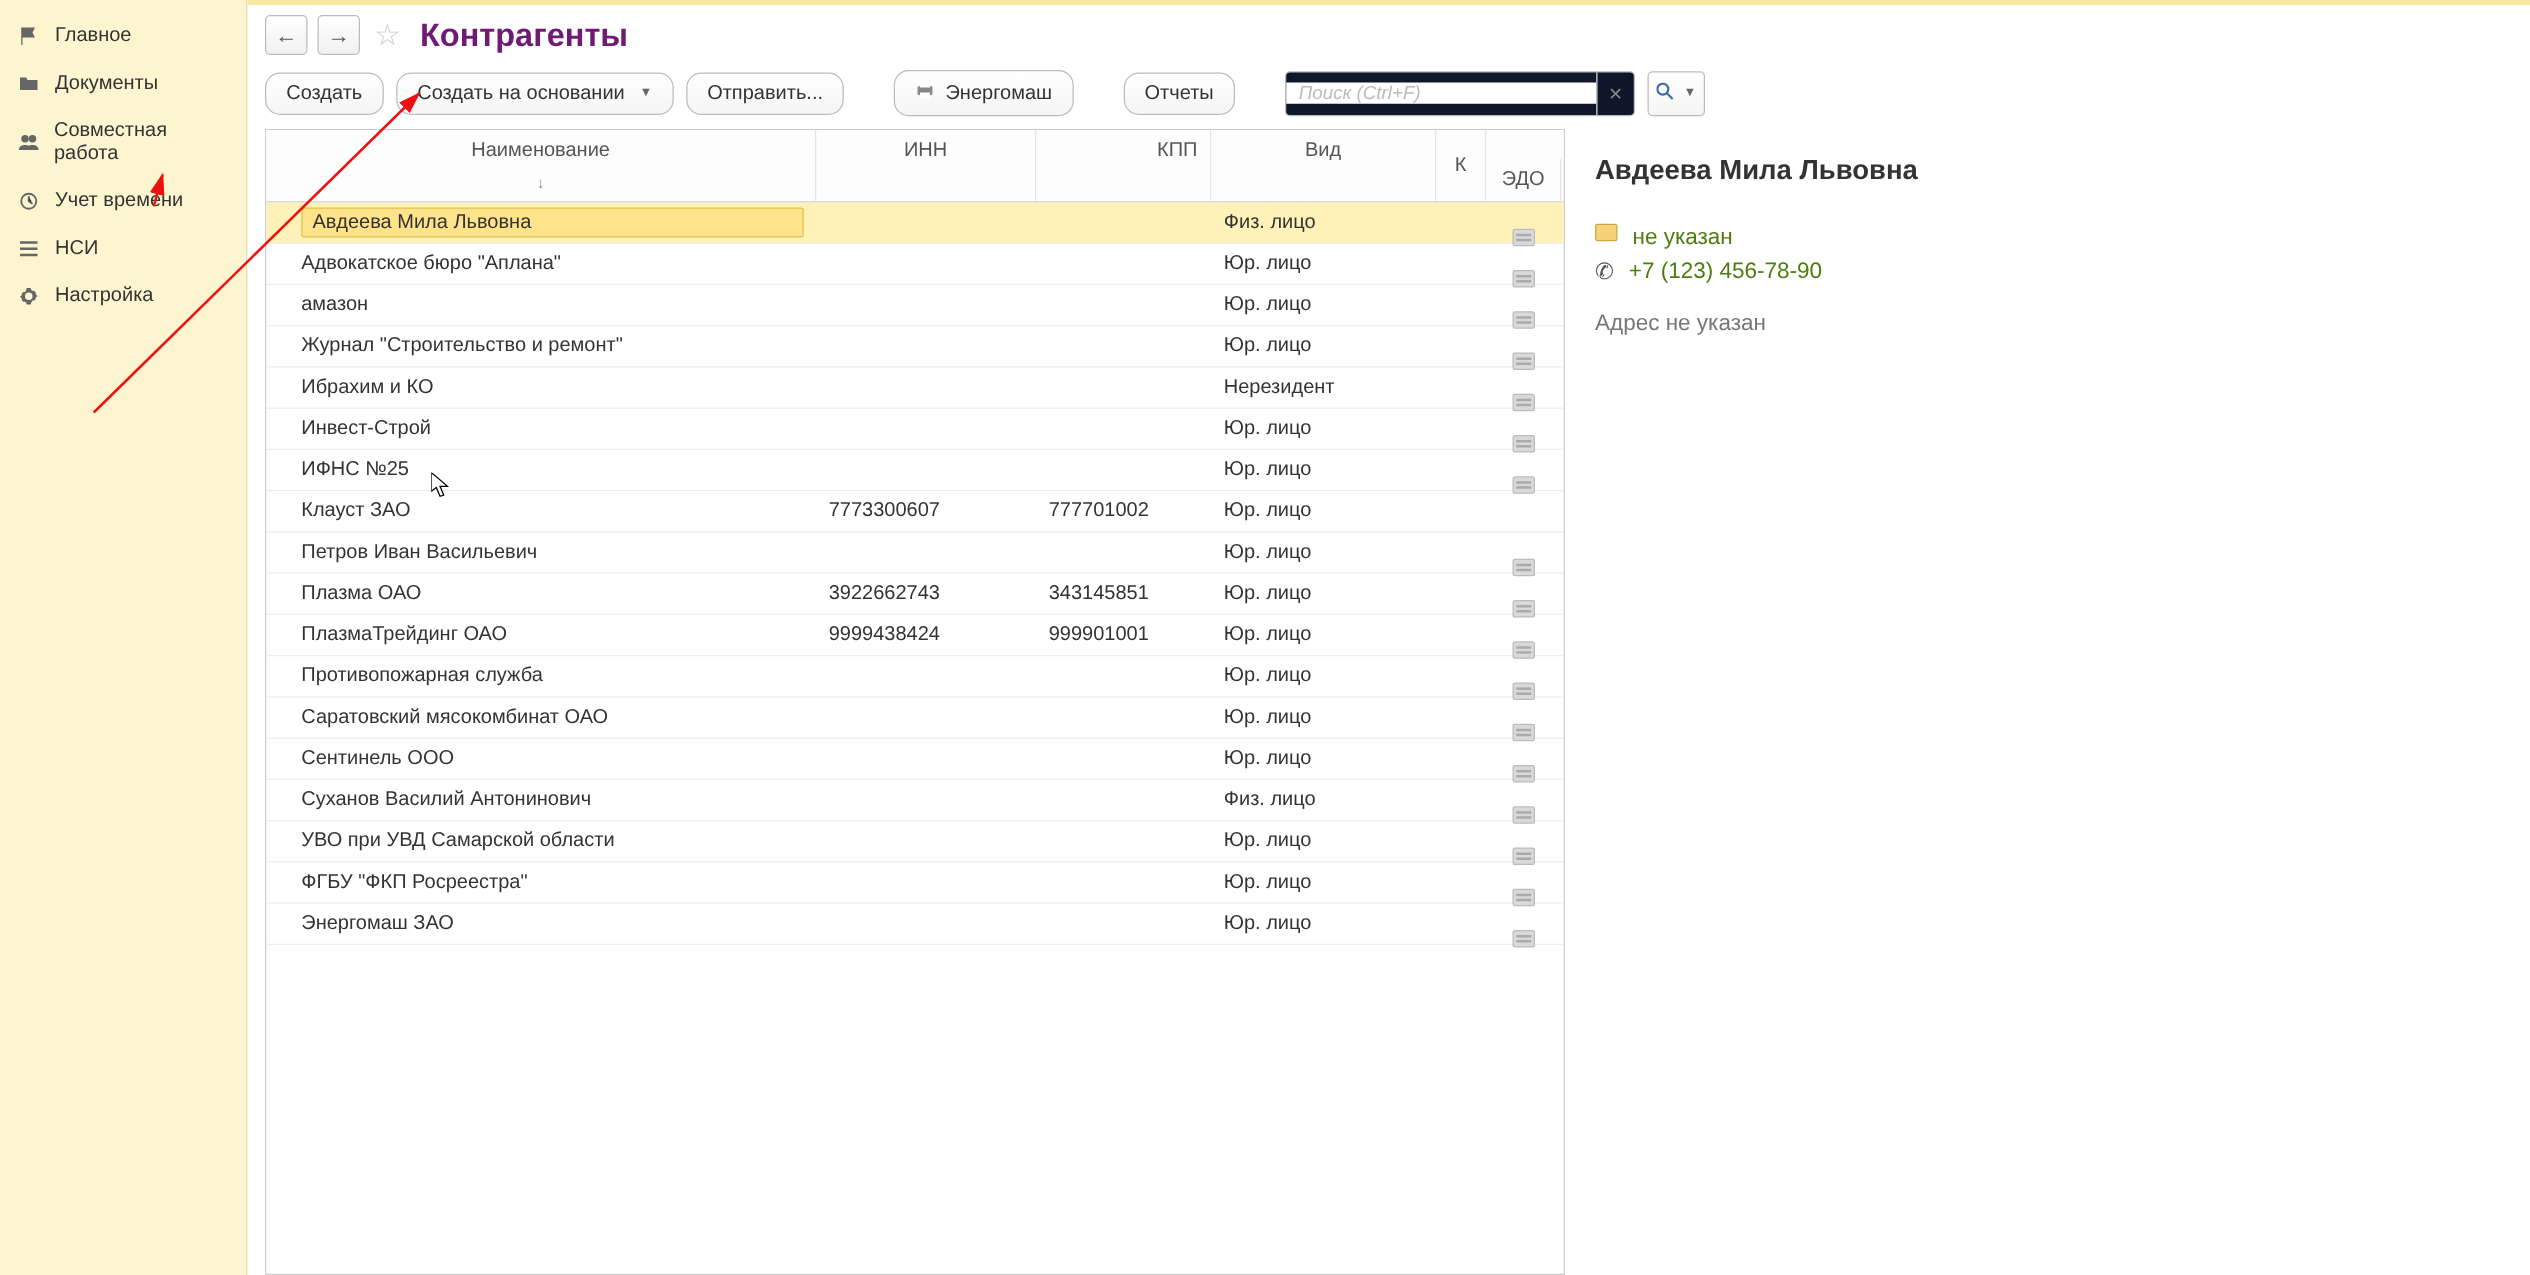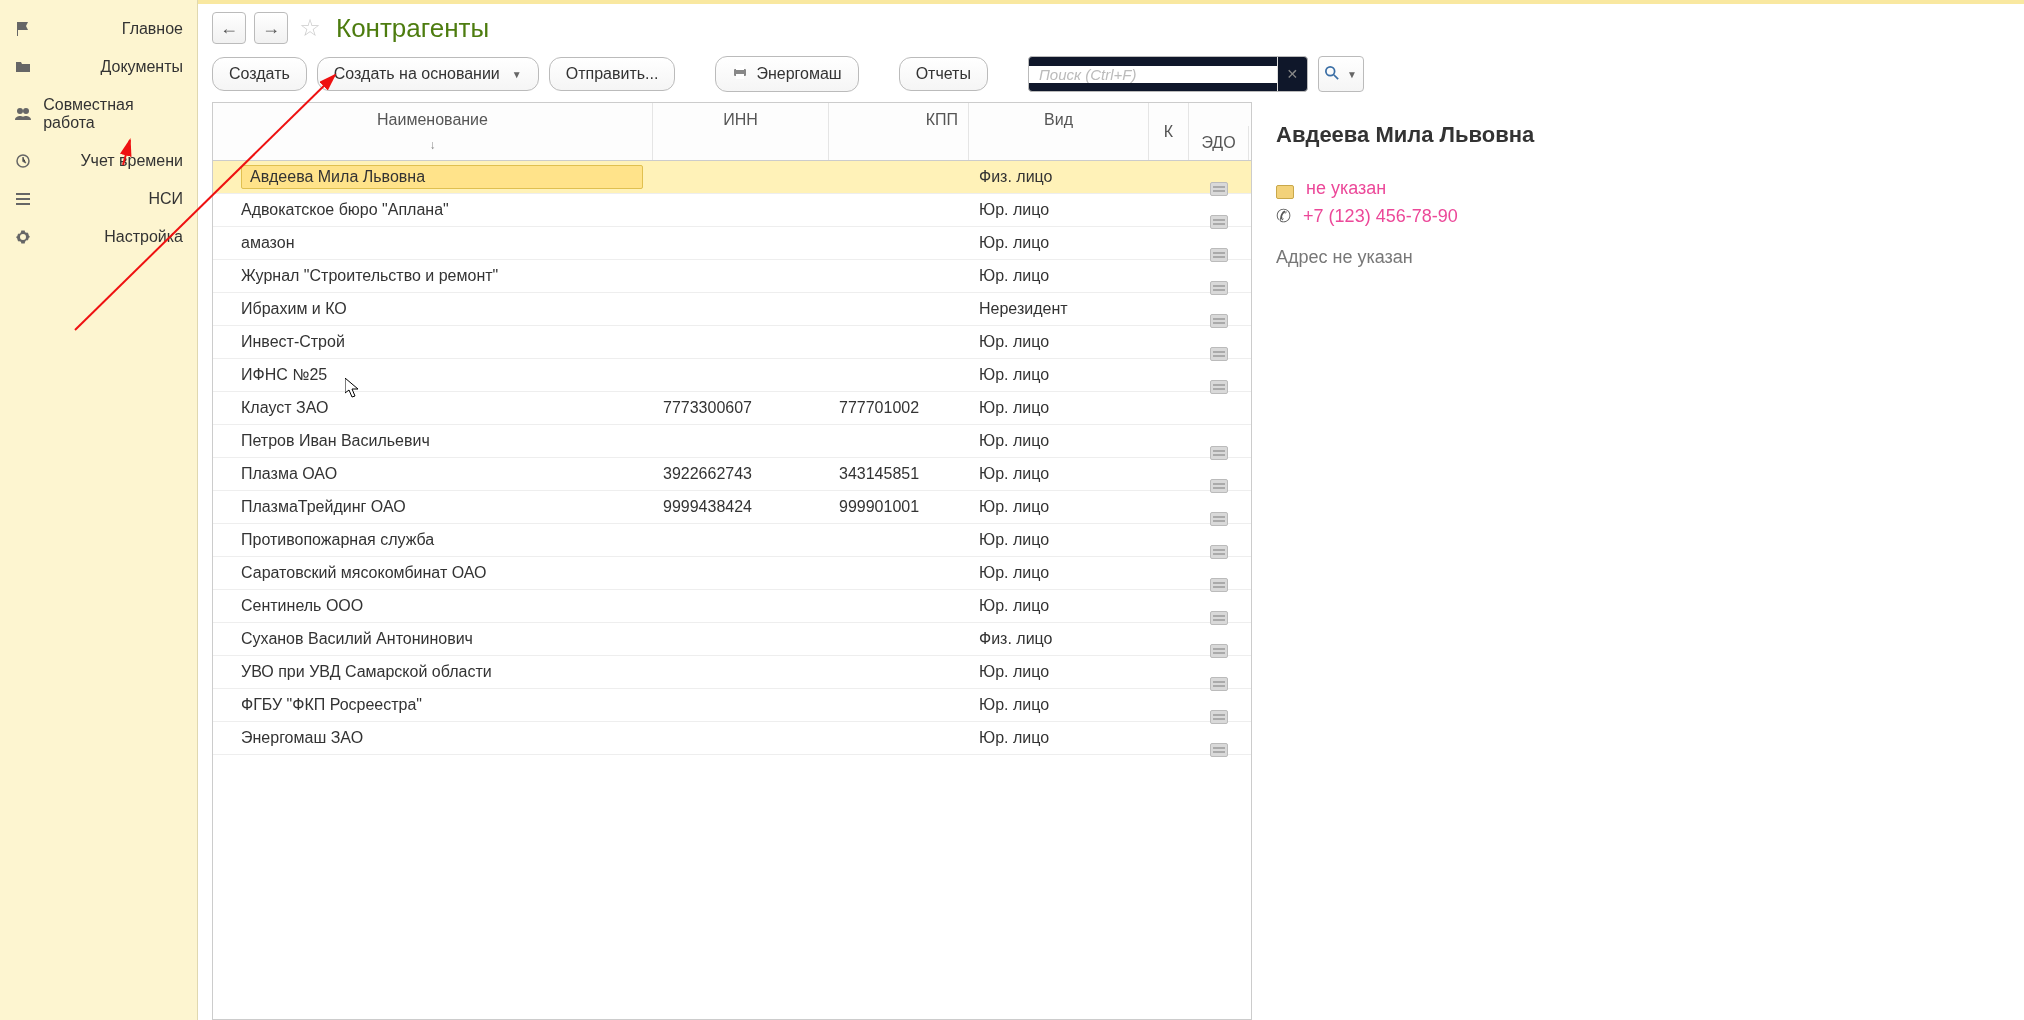--- a/index.html
+++ b/index.html
@@ -24,21 +24,20 @@
     padding-top: 10px;
   }
   .sidebar-item {
     display: flex;
     align-items: center;
     gap: 12px;
     padding: 10px 14px;
     cursor: pointer;
     color: #333;
     font-size: 16px;
-    justify-content: space-between;
   }
   .sidebar-icon {
     width: 18px;
     height: 18px;
     display: flex;
     align-items: center;
     justify-content: center;
     color: #666;
   }
   
@@ -67,22 +66,22 @@
   }
   .star-icon {
     width: 28px; height: 28px;
     display: flex; align-items: center; justify-content: center;
     color: #ccc;
     font-size: 24px;
     cursor: pointer;
   }
   .page-title {
     font-size: 26px;
-    font-weight: normal;
-    color: #4d7c0f;
+    font-weight: bold;
+    color: #701a75;
     margin-left: 4px;
   }
   .toolbar {
     display: flex;
     align-items: center;
     gap: 10px;
     padding: 4px 14px 10px 14px;
   }
   .btn {
     border: 1px solid #bbb;
@@ -223,24 +222,24 @@
     flex: 1;
     padding: 20px 0 0 10px;
   }
   .details-title {
     font-size: 22px;
     font-weight: bold;
     margin-bottom: 30px;
   }
   .detail-row {
     display: flex;
-    align-items: flex-end;
+    align-items: flex-start;
     gap: 12px;
     font-size: 18px;
-    color: #ec4899;
+    color: #4d7c0f;
     margin-bottom: 6px;
   }
   .folder-icon {
     width: 18px; height: 14px;
     background: #f3d27a;
     border: 1px solid #c9a84a;
     border-radius: 2px;
   }
   .phone-icon::before {
     content: "✆";

